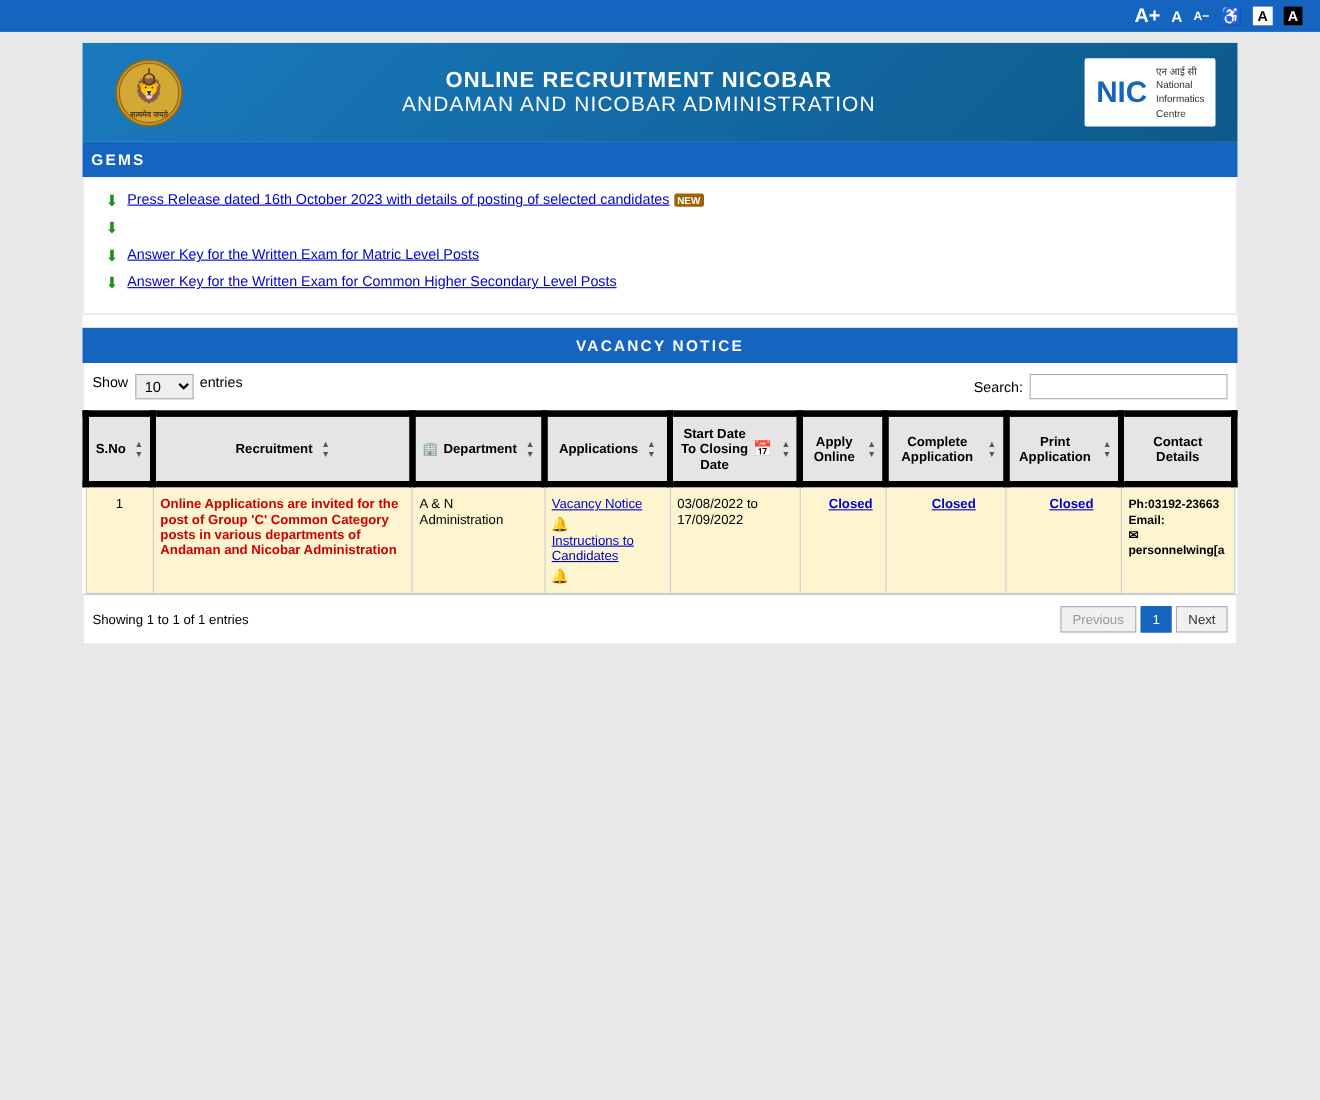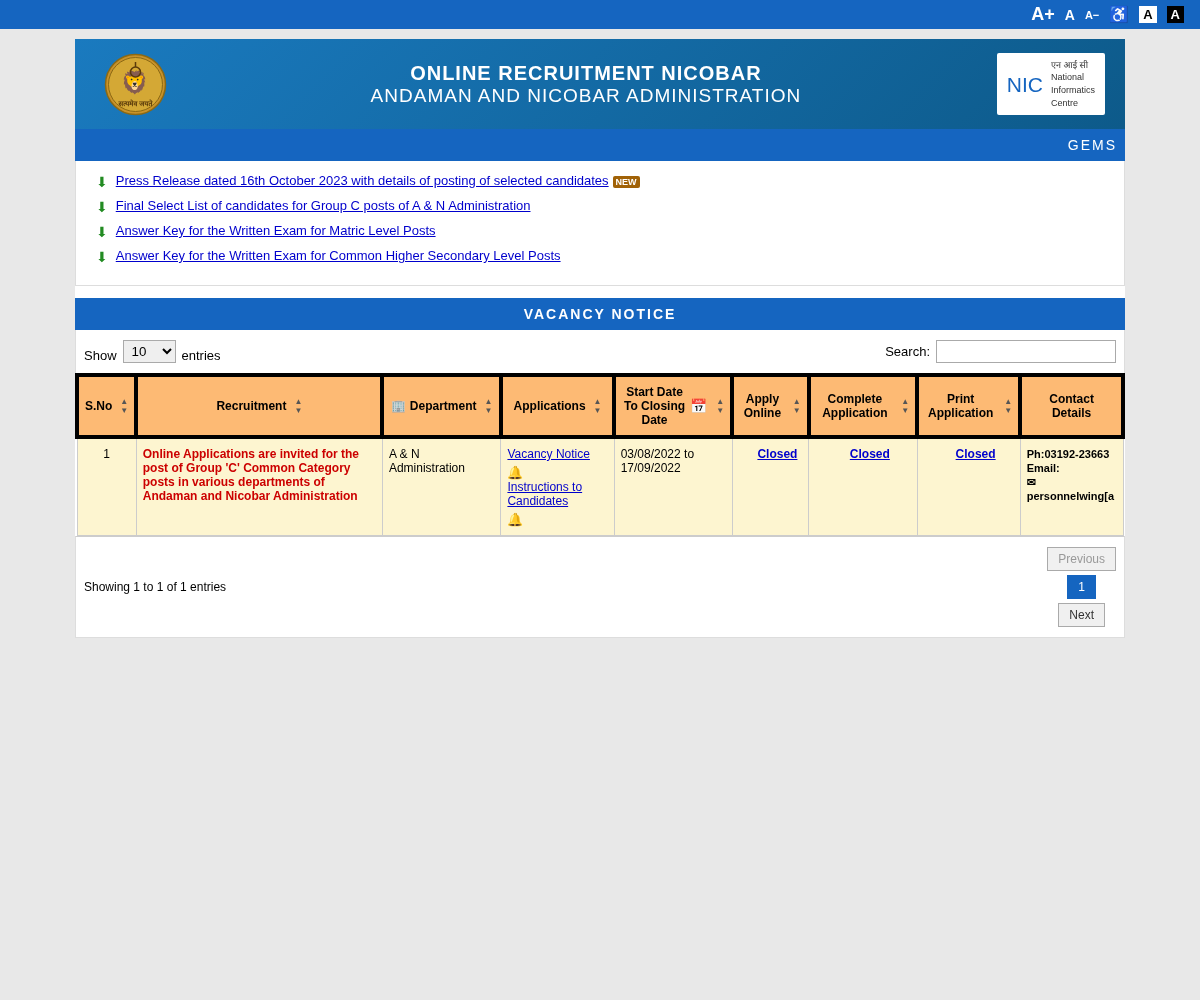--- a/index.html
+++ b/index.html
@@ -63,39 +63,39 @@
     }
     .nic-logo {
       background: white;
       padding: 6px 10px;
       display: flex;
       align-items: center;
       gap: 8px;
       border-radius: 2px;
     }
     .nic-logo .nic-text {
-      font-size: 21px;
-      font-weight: normal;
+      font-size: 27px;
+      font-weight: bold;
       color: #1565c0;
       line-height: 1;
     }
     .nic-logo .nic-info {
       font-size: 9px;
       color: #333;
       line-height: 1.4;
     }
 
     
     .gems-bar {
       background: #1565c0;
       color: white;
-      text-align: right;
+      text-align: left;
       padding: 8px;
       font-size: 14px;
-      font-weight: normal;
+      font-weight: bold;
       letter-spacing: 2px;
     }
 
     
     .gems-desc {
       padding: 16px 20px;
       border: 1px solid #ddd;
       color: #003399;
       font-size: 13px;
       line-height: 1.6;
@@ -181,21 +181,21 @@
       display: flex;
       justify-content: space-between;
       align-items: center;
       padding: 10px 8px;
       border: 1px solid #ddd;
       border-top: none;
       border-bottom: none;
     }
     .show-entries {
       display: flex;
-      align-items: flex-end;
+      align-items: flex-start;
       gap: 6px;
     }
     .show-entries select {
       padding: 2px 4px;
       border: 1px solid #aaa;
     }
     .search-box {
       display: flex;
       align-items: center;
       gap: 6px;
@@ -207,22 +207,22 @@
       width: 180px;
     }
 
     
     .vacancy-table {
       width: 100%;
       border-collapse: collapse;
       border: 1px solid #ddd;
     }
     .vacancy-table th {
-      background: #fdba74;
-      border: 4px solid #000000;
+      background: #e5e5e5;
+      border: 6px solid #000000;
       padding: 8px 6px;
       font-size: 12px;
       vertical-align: middle;
       position: relative;
     }
     .vacancy-table td {
       border: 1px solid #ccc;
       padding: 8px 6px;
       vertical-align: top;
       font-size: 12px;
@@ -277,21 +277,20 @@
       align-items: center;
       padding: 10px 8px;
       border: 1px solid #ddd;
       border-top: 1px solid #ccc;
       font-size: 12px;
     }
     .pagination-controls {
       display: flex;
       align-items: center;
       gap: 4px;
-      flex-direction: column;
     }
     .page-btn {
       padding: 4px 10px;
       border: 1px solid #aaa;
       background: #f0f0f0;
       cursor: pointer;
       font-size: 12px;
       color: #333;
     }
     .page-btn.active {
@@ -375,21 +374,20 @@
 
 
 
   <div class="notice-list">
     <div class="notice-item">
       <span class="dl-icon">⬇</span>
       <span><a href="#">Press Release dated 16th October 2023 with details of posting of selected candidates</a><span class="new-badge">NEW</span></span>
     </div>
     <div class="notice-item">
       <span class="dl-icon">⬇</span>
-      <a href="#">Final Select List of candidates for Group C posts of A &amp; N Administration</a>
     </div>
     <div class="notice-item">
       <span class="dl-icon">⬇</span>
       <a href="#">Answer Key for the Written Exam for Matric Level Posts</a>
     </div>
     <div class="notice-item">
       <span class="dl-icon">⬇</span>
       <a href="#">Answer Key for the Written Exam for Common Higher Secondary Level Posts</a>
     </div>
   </div>

